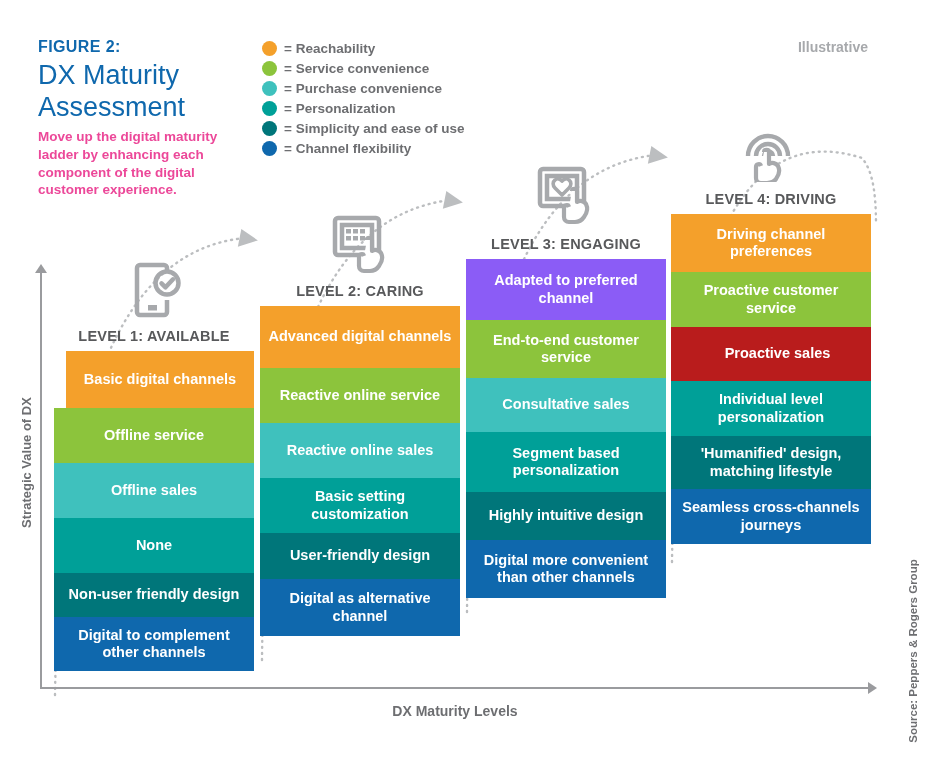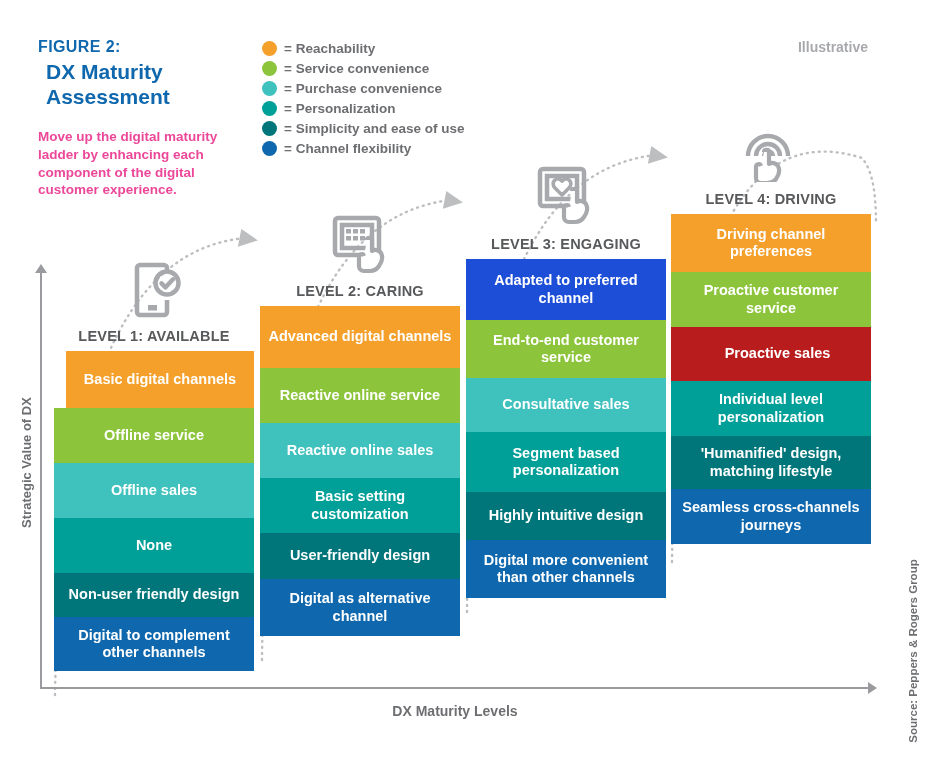--- a/index.html
+++ b/index.html
@@ -26,25 +26,25 @@
     position: absolute;
     left: 38px;
     top: 38px;
     font-size: 16px;
     font-weight: bold;
     letter-spacing: 0.4px;
     color: #0f68ad;
   }
   .fig-title {
     position: absolute;
-    left: 46px;
+    left: 38px;
     top: 60px;
     width: 230px;
-    font-size: 21px;
-    font-weight: bold;
+    font-size: 27px;
+    font-weight: normal;
     line-height: 1.18;
     color: #0f68ad;
   }
   .fig-desc {
     position: absolute;
     left: 38px;
     top: 128px;
     width: 215px;
     font-size: 13.5px;
     font-weight: bold;
@@ -334,21 +334,21 @@
         <g fill="none" stroke="#a7a9ac" stroke-width="4.5">
           <rect x="6" y="4" width="44" height="37" rx="3"></rect>
           <rect x="13" y="11" width="30" height="23"></rect>
         </g>
         <path d="M28 30 l-7-7 c-2.5-2.5-2.5-6 0-8 c2.2-2 5-1.4 7 1 c2-2.4 4.8-3 7-1 c2.5 2 2.5 5.5 0 8 z" fill="none" stroke="#a7a9ac" stroke-width="3.6" stroke-linejoin="round"></path>
         <path d="M38 26 c0-3 5-3 5 0 v11 c3-2 7-1 9 2 c2 4 1 9-2 13 c-2 3-5 5-9 5 h-6 c-3 0-5-2-5-5 v-9 c0-3 4-4 5-1" fill="#fff" stroke="#a7a9ac" stroke-width="4.2" stroke-linejoin="round"></path>
       </svg>
     </div>
     <div class="col-title">LEVEL 3: ENGAGING</div>
     <div class="bars">
-      <div class="bar" style="background:#1d4ed8; height:61px;">
+      <div class="bar" style="background:#8b5cf6; height:61px;">
           <span>Adapted to preferred channel</span>
         </div>
       <div class="bar" style="background:#8cc43c; height:58px;">
           <span>End-to-end customer service</span>
         </div>
       <div class="bar" style="background:#3fc1bd; height:54px;">
           <span>Consultative sales</span>
         </div>
       <div class="bar" style="background:#00a098; height:60px;">
           <span>Segment based personalization</span>

